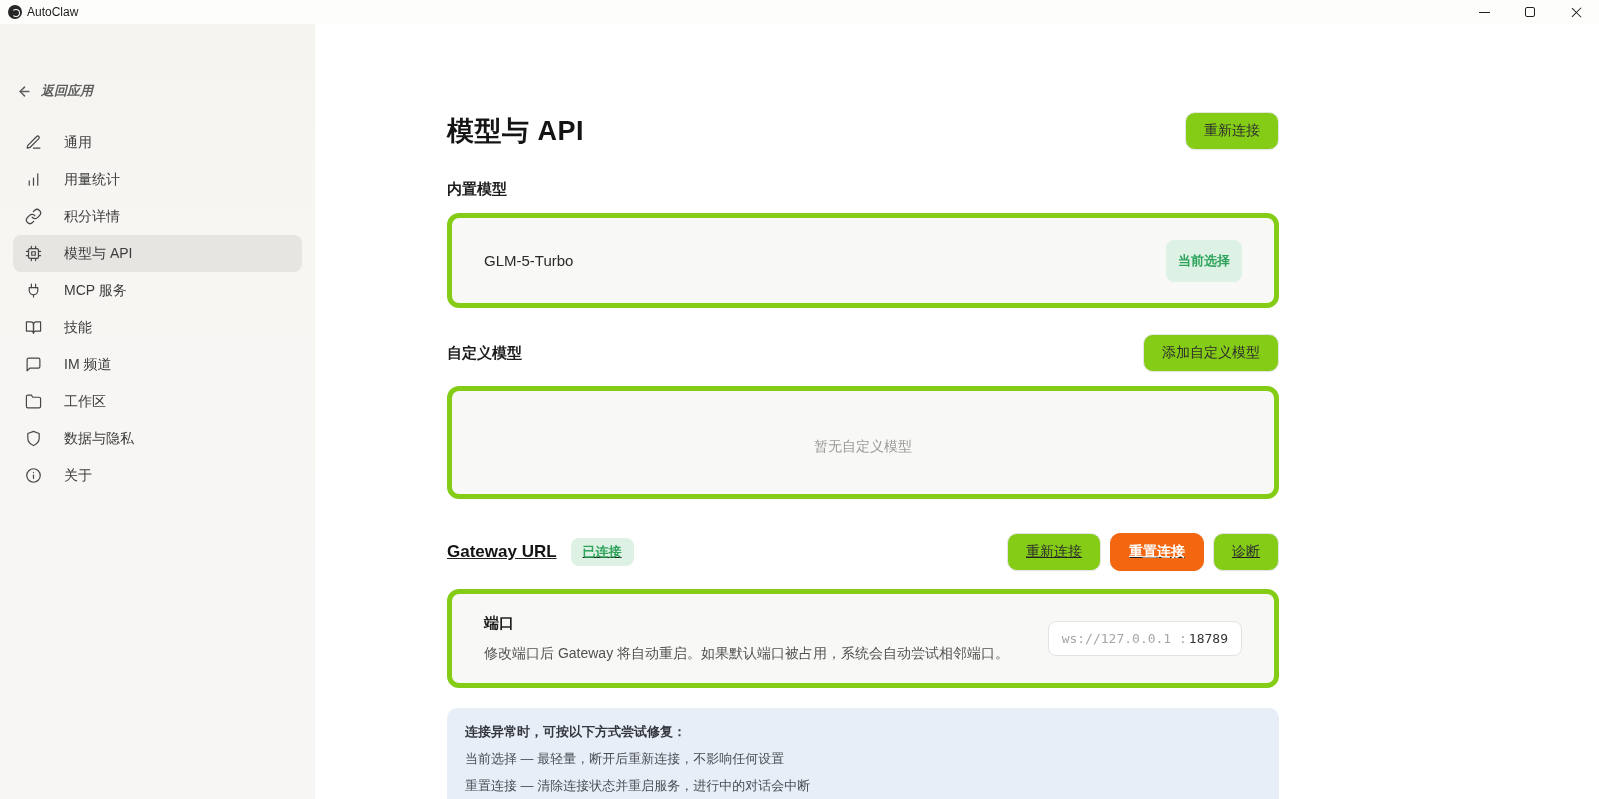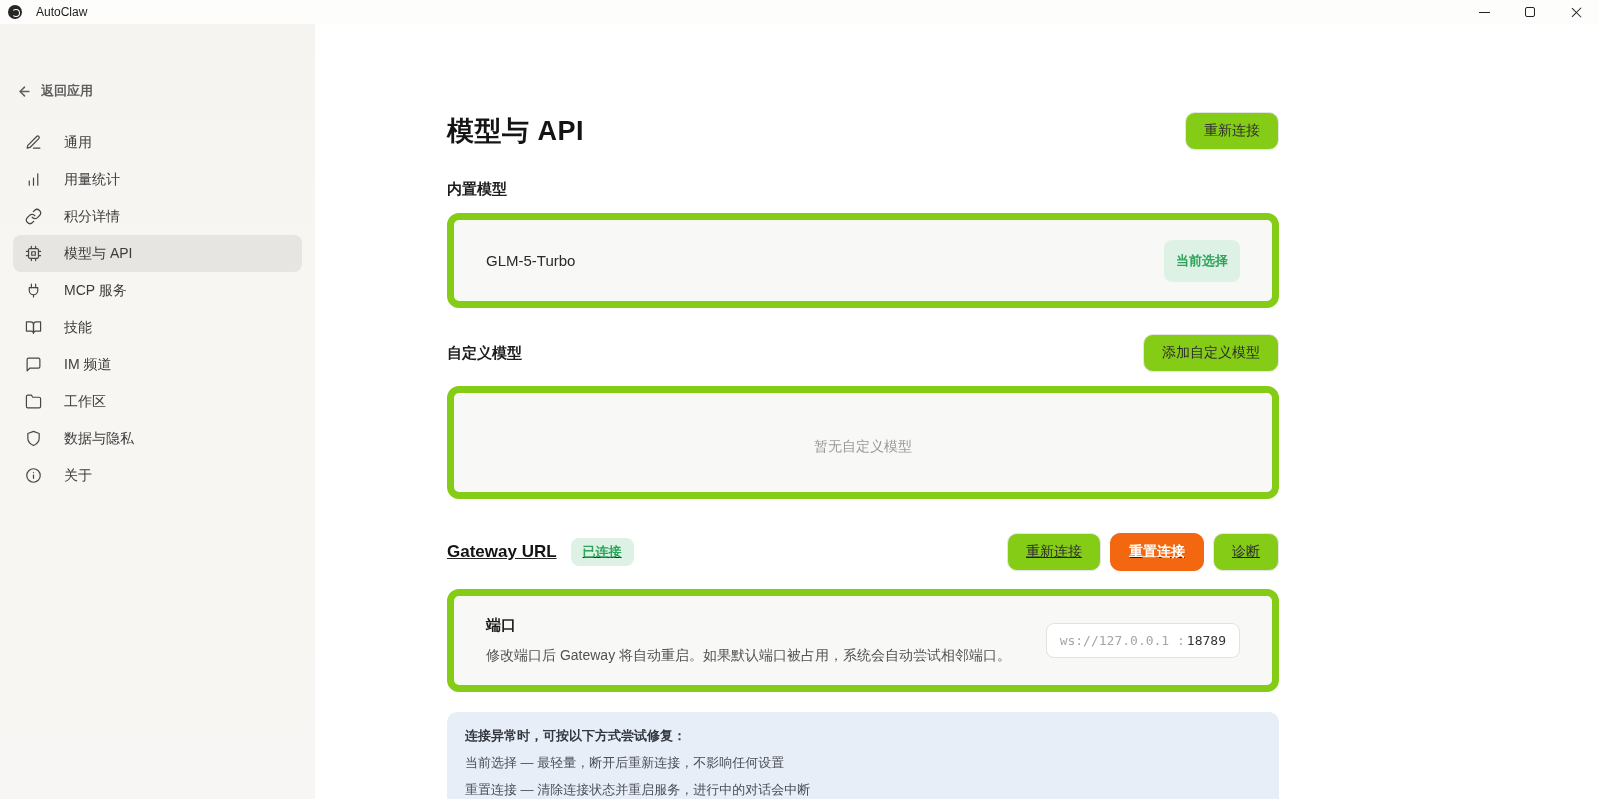--- a/index.html
+++ b/index.html
@@ -8,21 +8,21 @@
     font-family:"Liberation Sans", sans-serif;
     background:#ffffff; color:#222;
   }
   .window { width:100%; height:100%; display:flex; flex-direction:column; }
 
   
   .titlebar {
     height:24px; display:flex; align-items:center; justify-content:space-between;
     background:#fdfdfc; flex:0 0 auto;
   }
-  .titlebar-left { display:flex; align-items:center; gap:14px; padding-left:8px; }
+  .titlebar-left { display:flex; align-items:center; gap:5px; padding-left:8px; }
   .app-logo {
     width:14px; height:14px; border-radius:50%; background:#262626;
     position:relative; display:inline-block;
   }
   .app-logo::after{
     content:""; position:absolute; left:4px; top:4px; width:6px; height:6px;
     border:1.4px solid #fff; border-radius:50%; border-left-color:transparent;
   }
   .app-title { font-size:12px; color:#1c1c1c; }
   .window-controls { display:flex; height:100%; }
@@ -43,21 +43,21 @@
   .app-body { flex:1; display:flex; min-height:0; }
 
   
   .sidebar {
     width:315px; flex:0 0 315px;
     background:linear-gradient(180deg,#f6f4f1 0%, #f7f6f3 30%, #f7f6f4 100%);
     padding:0 13px;
   }
   .back-row {
     margin:58px 4px 24px 4px; display:flex; align-items:center; gap:9px;
-    color:#5f5f5f; font-size:13px; font-weight:700; cursor:pointer;
+    color:#5f5f5f; font-size:13px; font-weight:700; cursor:pointer;font-style:italic;
   }
   .back-row svg { width:15px; height:15px; stroke:#5f5f5f; }
   .nav-item {
     height:37px; display:flex; align-items:center; gap:22px;
     padding:0 12px; border-radius:8px; cursor:pointer;
     color:#3c3c3c; font-size:14px; margin-bottom:0;
   }
   .nav-item.active { background:#e7e5e1; }
   .nav-item .icon { width:17px; height:17px; display:flex; align-items:center; justify-content:center; color:#474747; }
   .nav-item .icon svg { width:17px; height:17px; }
@@ -75,21 +75,21 @@
     font-family:inherit; box-shadow:0 1px 1px rgba(0,0,0,.02);
   }
   .btn-primary {
     background:#f2670f; border:1px solid #f2670f; color:#fff; font-weight:700;
   }
 
   .section-heading { font-size:15px; font-weight:700; color:#1d1d1d; margin-top:30px; }
   .section-row { display:flex; align-items:center; justify-content:space-between; margin-top:26px; }
 
   .card {
-    margin-top:14px; background:#f8f8f6; border:7px solid #84cc16;
+    margin-top:14px; background:#f8f8f6; border:5px solid #84cc16;
     border-radius:12px;
   }
   .model-card { height:95px; display:flex; align-items:center; padding:0 32px; }
   .model-name { font-size:15px; color:#2a2a2a; }
   .badge-green {
     margin-left:auto; background:#ddf2e4; color:#2fa35c;
     font-size:13px; font-weight:700; border-radius:8px; padding:12px 12px;
   }
   .empty-card { height:113px; display:flex; align-items:center; justify-content:center; }
   .empty-text { color:#9b9b98; font-size:14px;margin-top:8px; }

